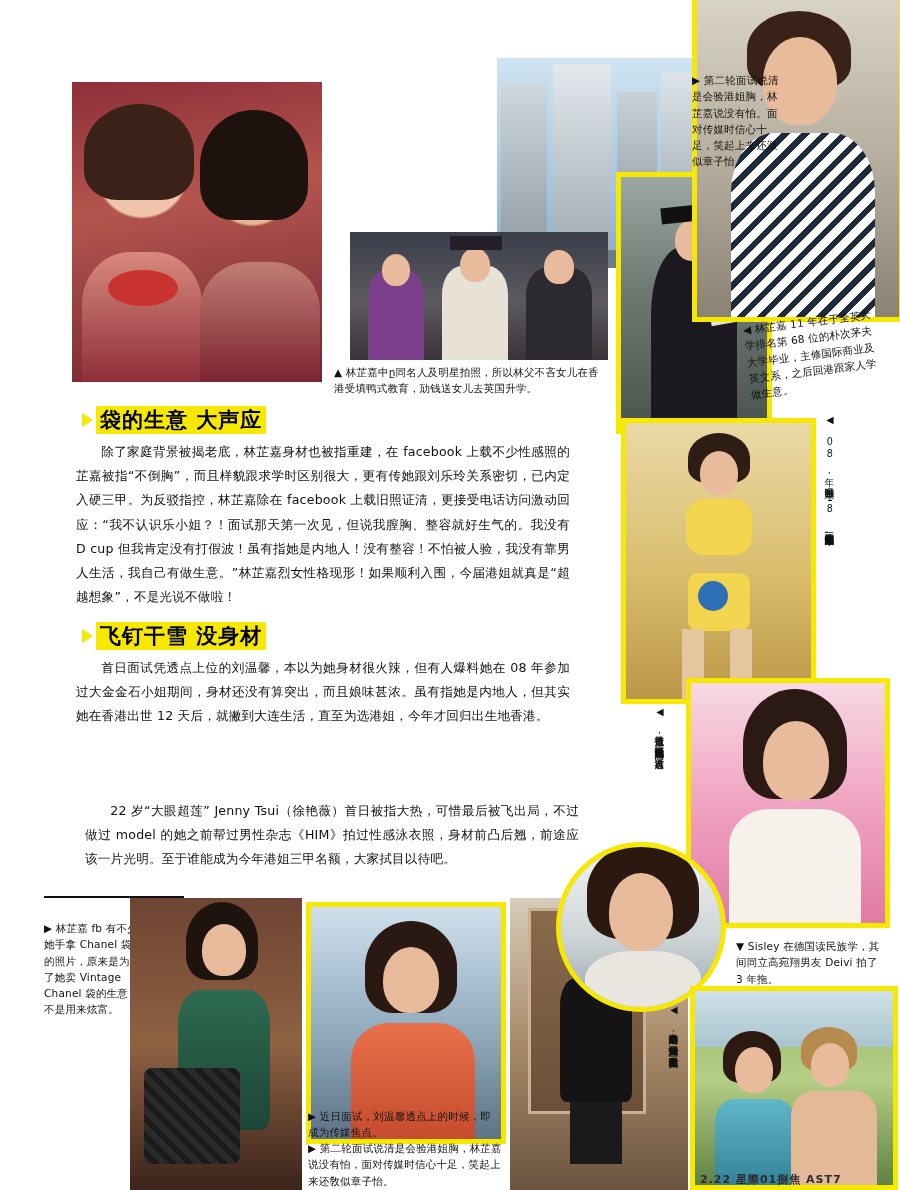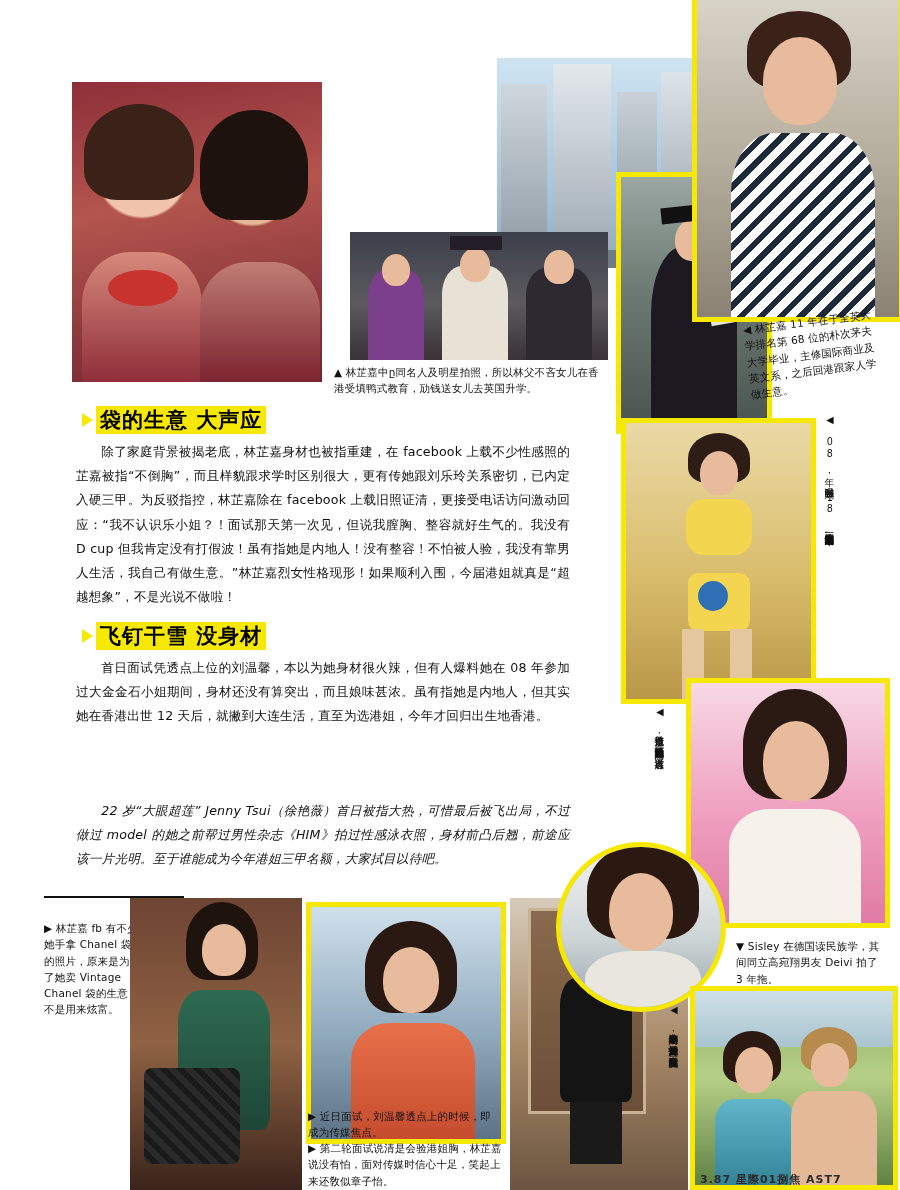--- a/index.html
+++ b/index.html
@@ -212,29 +212,33 @@
 
   <div class="body-text" style="left:76px; top:440px; width:494px;">除了家庭背景被揭老底，林芷嘉身材也被指重建，在 facebook 上载不少性感照的芷嘉被指“不倒胸”，而且样貌跟求学时区别很大，更有传她跟刘乐玲关系密切，已内定入硬三甲。为反驳指控，林芷嘉除在 facebook 上载旧照证清，更接受电话访问激动回应：“我不认识乐小姐？！面试那天第一次见，但说我膣胸、整容就好生气的。我没有 D cup 但我肯定没有打假波！虽有指她是内地人！没有整容！不怕被人验，我没有靠男人生活，我自己有做生意。”林芷嘉烈女性格现形！如果顺利入围，今届港姐就真是“超越想象”，不是光说不做啦！</div>
 
   <div class="heading" style="left:76px; top:620px;">
     <span class="tri"></span><span class="hl">飞钉干雪 没身材</span>
   </div>
 
   <div class="body-text" style="left:76px; top:656px; width:494px;">首日面试凭透点上位的刘温馨，本以为她身材很火辣，但有人爆料她在 08 年参加过大金金石小姐期间，身材还没有算突出，而且娘味甚浓。虽有指她是内地人，但其实她在香港出世 12 天后，就撇到大连生活，直至为选港姐，今年才回归出生地香港。</div>
 
 
-  <div class="body-text" style="left:76px; top:799px; width:494px;font-style:italic;">22 岁“大眼超莲” Jenny Tsui（徐艳薇）首日被指大热，可惜最后被飞出局，不过做过 model 的她之前帮过男性杂志《HIM》拍过性感泳衣照，身材前凸后翘，前途应该一片光明。至于谁能成为今年港姐三甲名额，大家拭目以待吧。</div>
+  <div class="body-text" style="left:85px; top:799px; width:494px;">22 岁“大眼超莲” Jenny Tsui（徐艳薇）首日被指大热，可惜最后被飞出局，不过做过 model 的她之前帮过男性杂志《HIM》拍过性感泳衣照，身材前凸后翘，前途应该一片光明。至于谁能成为今年港姐三甲名额，大家拭目以待吧。</div>
 
 
 
   <div class="cap" style="left:334px; top:364px; width:268px;">
     <span>▲</span>
     <span>林芷嘉中ը同名人及明星拍照，所以林父不吝女儿在香港受填鸭式教育，劢钱送女儿去英国升学。</span>
   </div>
 
+  <div class="cap" style="left:692px; top:72px; width:88px;">
+    <span>▶</span>
+    <span>第二轮面试说清是会验港姐胸，林芷嘉说没有怕。面对传媒时信心十足，笑起上来还激似章子怡。</span>
+  </div>
 
   <div class="cap" style="left:742px; top:322px; width:132px; transform:rotate(-7deg); transform-origin:left top;">
     <span>◀</span>
     <span>林芷嘉 11 年在于全英大学排名第 68 位的朴次茅夫大学毕业，主修国际商业及英文系，之后回港跟家人学做生意。</span>
   </div>
 
   <div class="cap v tiny" style="left:822px; top:414px; height:254px;">
     <span>◀</span>
     <span>08 年，当时刘温馨 18 岁参选第一届大连港若小姐即当选冠军。</span>
   </div>
@@ -307,15 +311,15 @@
   <div class="cap" style="left:736px; top:938px; width:150px;">
     <span>▼</span>
     <span>Sisley 在德国读民族学，其间同立高宛翔男友 Deivi 拍了 3 年拖。</span>
   </div>
 
   <div class="cap v tiny" style="left:666px; top:1004px; height:160px;">
     <span>◀</span>
     <span>参选港若小姐期间，刘温馨拍摄宣传片，当时身材还没发见凸出头。</span>
   </div>
 
-  <div class="bottom-note" style="left:700px; top:1172px;">3.87 星際01捌焦 AST7</div>
+  <div class="bottom-note" style="left:700px; top:1172px;">2.22 星際01捌焦 AST7</div>
 
 </div>
 
 </body></html>

